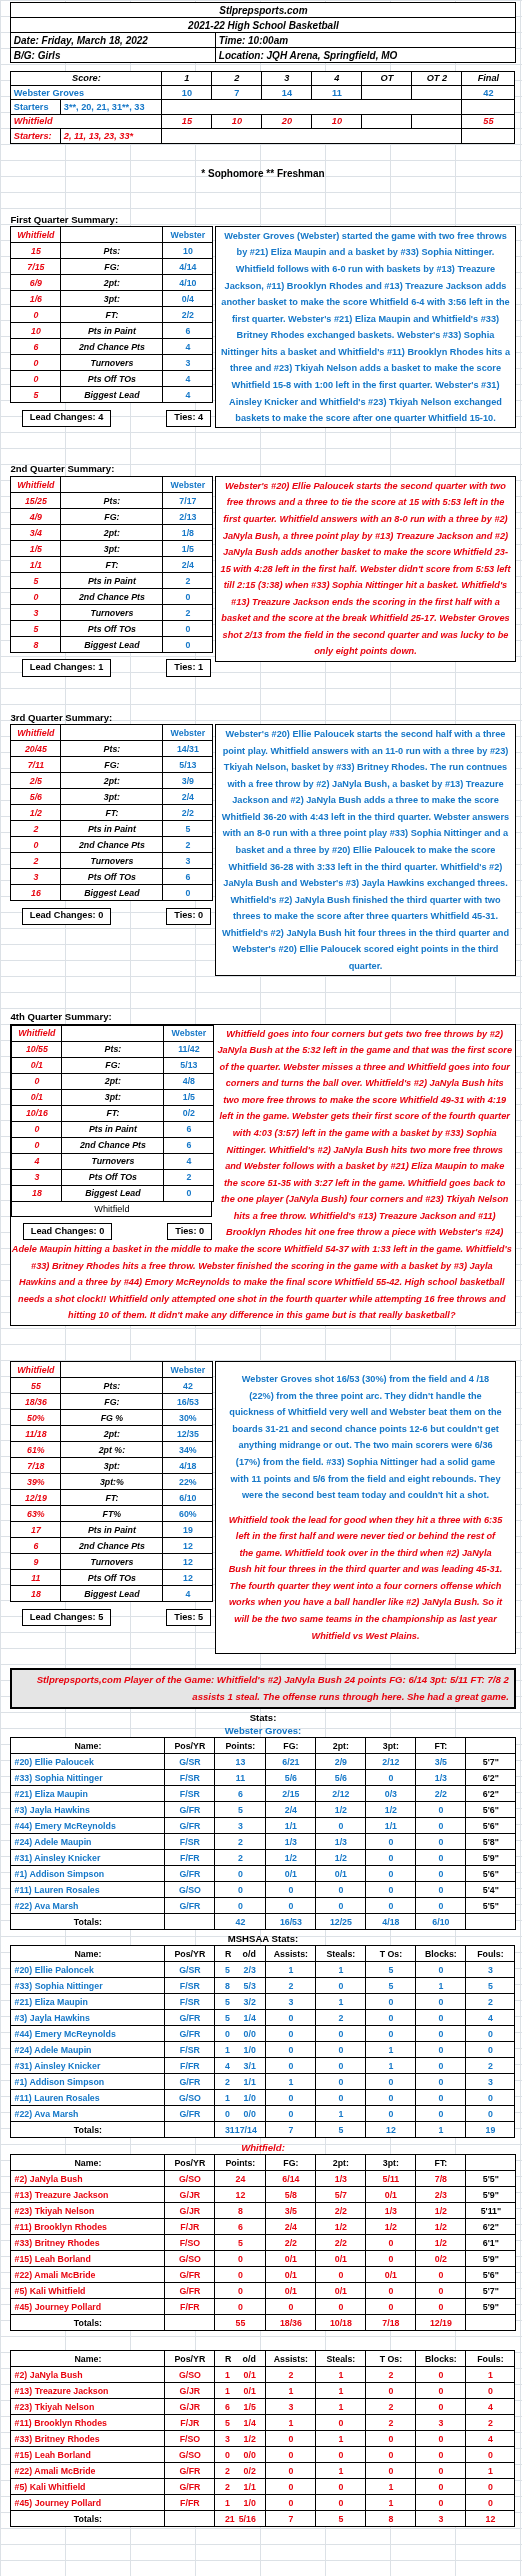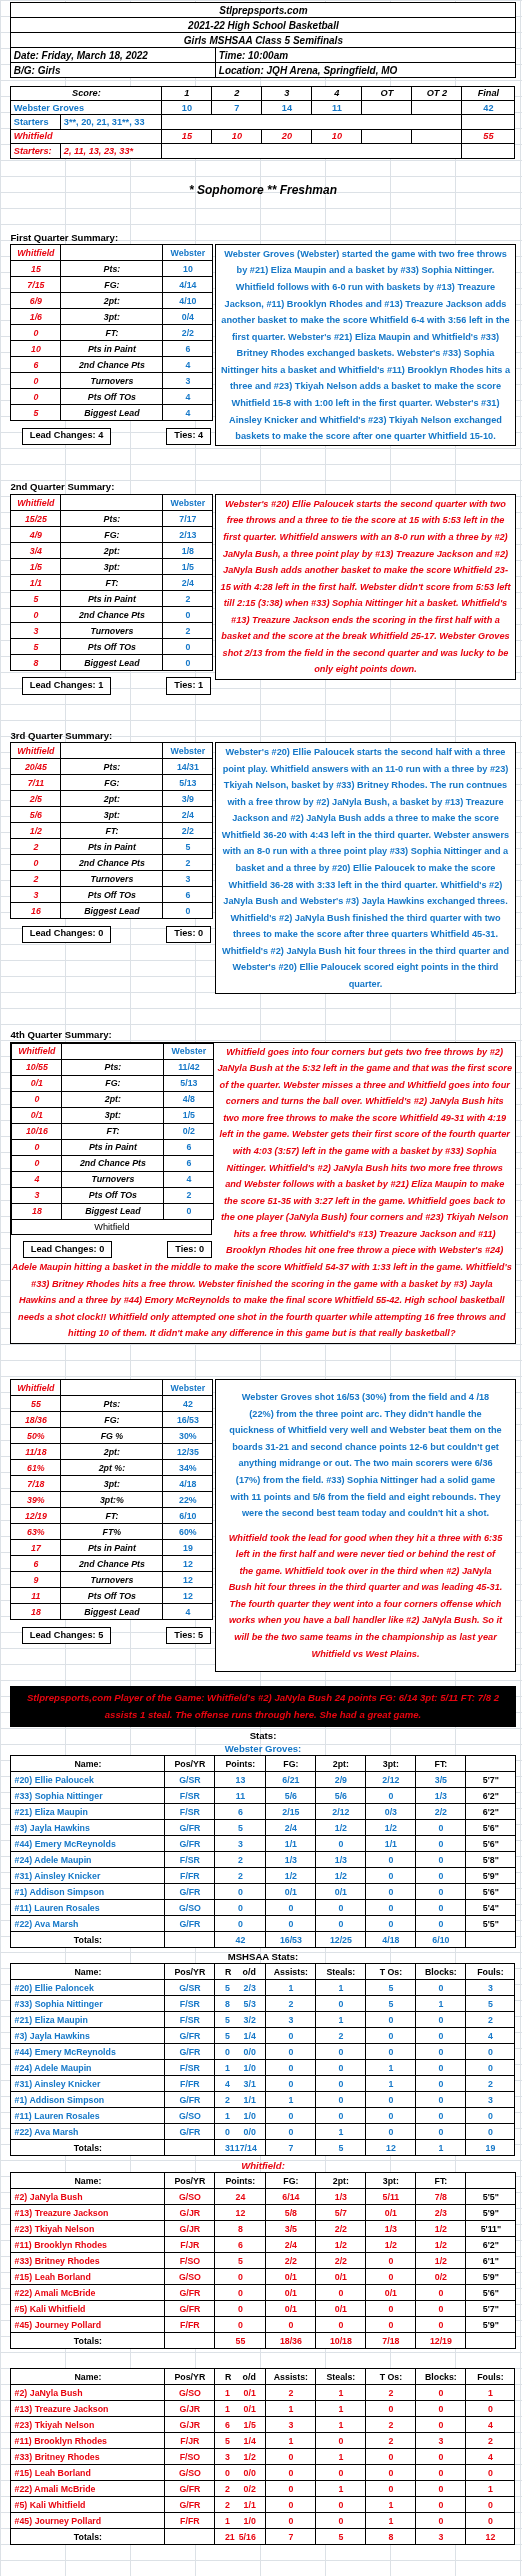--- a/index.html
+++ b/index.html
@@ -29,21 +29,21 @@
   .c{text-align:center;padding:0;}
   .i{font-style:italic;}
   .red{color:var(--red);}
   .blue{color:var(--blue);}
   
   .hrow{font-size:10px;font-style:italic;}
   .hcenter{text-align:center;}
   
   .score td{height:14.4px;font-size:9.2px;}
   
-  .legend{margin-top:24px;text-align:center;font-size:12px;background:transparent;font-style:italic;}
+  .legend{margin-top:24px;text-align:center;font-size:10px;background:transparent;}
   
   .qsec{margin-top:35px;}
   .qtitle{font-size:9.6px;margin-bottom:1.6px;}
   .qflex{display:flex;align-items:flex-start;}
   .qleftcol{width:201px;flex:0 0 201px;margin-right:4px;}
   .qtable{width:201px;}
   .qtable td{height:16px;}
   .narr{
     flex:1;border:1.6px solid #000;background:#fff;
     font-size:9.2px;line-height:1.8;text-align:center;padding:0.8px 4px;
@@ -51,22 +51,22 @@
   .narrpar{margin:8px;}
   .leadrow{display:flex;justify-content:space-between;padding-left:11.2px;margin-top:6.4px;width:201px;}
   .leadbox,.tiesbox{border:1.6px solid #000;background:#fff;padding:0.8px 7.2px;font-size:9.2px;line-height:13.6px;}
   .center-note{width:201px;text-align:center;font-size:9.2px;font-weight:normal;background:#fff;border:0.8px solid #000;border-top:none;height:15px;line-height:15px;}
   
   .q4box{border:1.6px solid #000;background:#fff;overflow:hidden;padding:0 2.4px 1.6px 0;}
   .q4left{float:left;width:201px;margin-right:4.8px;background:#fff;}
   .narr-inline{font-size:9.2px;line-height:1.8;text-align:center;padding-top:0.8px;}
   
   .potg{
-    margin-top:14.4px;border:2.4px solid #000;background:#000000;
-    font-size:9.6px;line-height:1.75;text-align:center;padding:1.6px 4.8px;
+    margin-top:14.4px;border:2.4px solid #000;background:#e5e5e5;
+    font-size:9.6px;line-height:1.75;text-align:right;padding:1.6px 4.8px;
   }
   
   .stats-title{margin-top:3.2px;text-align:center;font-size:9.6px;}
   .team-heading{text-align:center;font-size:9.6px;margin-top:1.6px;}
   .ptable{width:505px;margin-top:1.6px;}
   .ptable td{height:16px;font-size:8.8px;}
   .ptable .name{padding-left:3.2px;}
   .rod{display:flex;justify-content:space-between;padding:0 7.2px;}
   .gap22{height:17.6px;}
 </style>
@@ -79,23 +79,20 @@
     <colgroup>
         <col style="width:205px">
         <col style="width:300px">
       </colgroup>
     <tbody>
       <tr>
           <td colspan="2" class="hrow hcenter">Stlprepsports.com</td>
         </tr>
       <tr>
           <td colspan="2" class="hrow hcenter">2021-22 High School Basketball</td>
-        </tr>
-      <tr>
-          <td colspan="2" class="hrow hcenter">Girls MSHSAA Class 5 Semifinals</td>
         </tr>
       <tr>
         <td class="hrow">Date: Friday, March 18, 2022</td>
         <td class="hrow">Time: 10:00am</td>
       </tr>
       <tr>
         <td class="hrow">B/G: Girls</td>
         <td class="hrow">Location: JQH Arena, Springfield, MO</td>
       </tr>
     </tbody>

